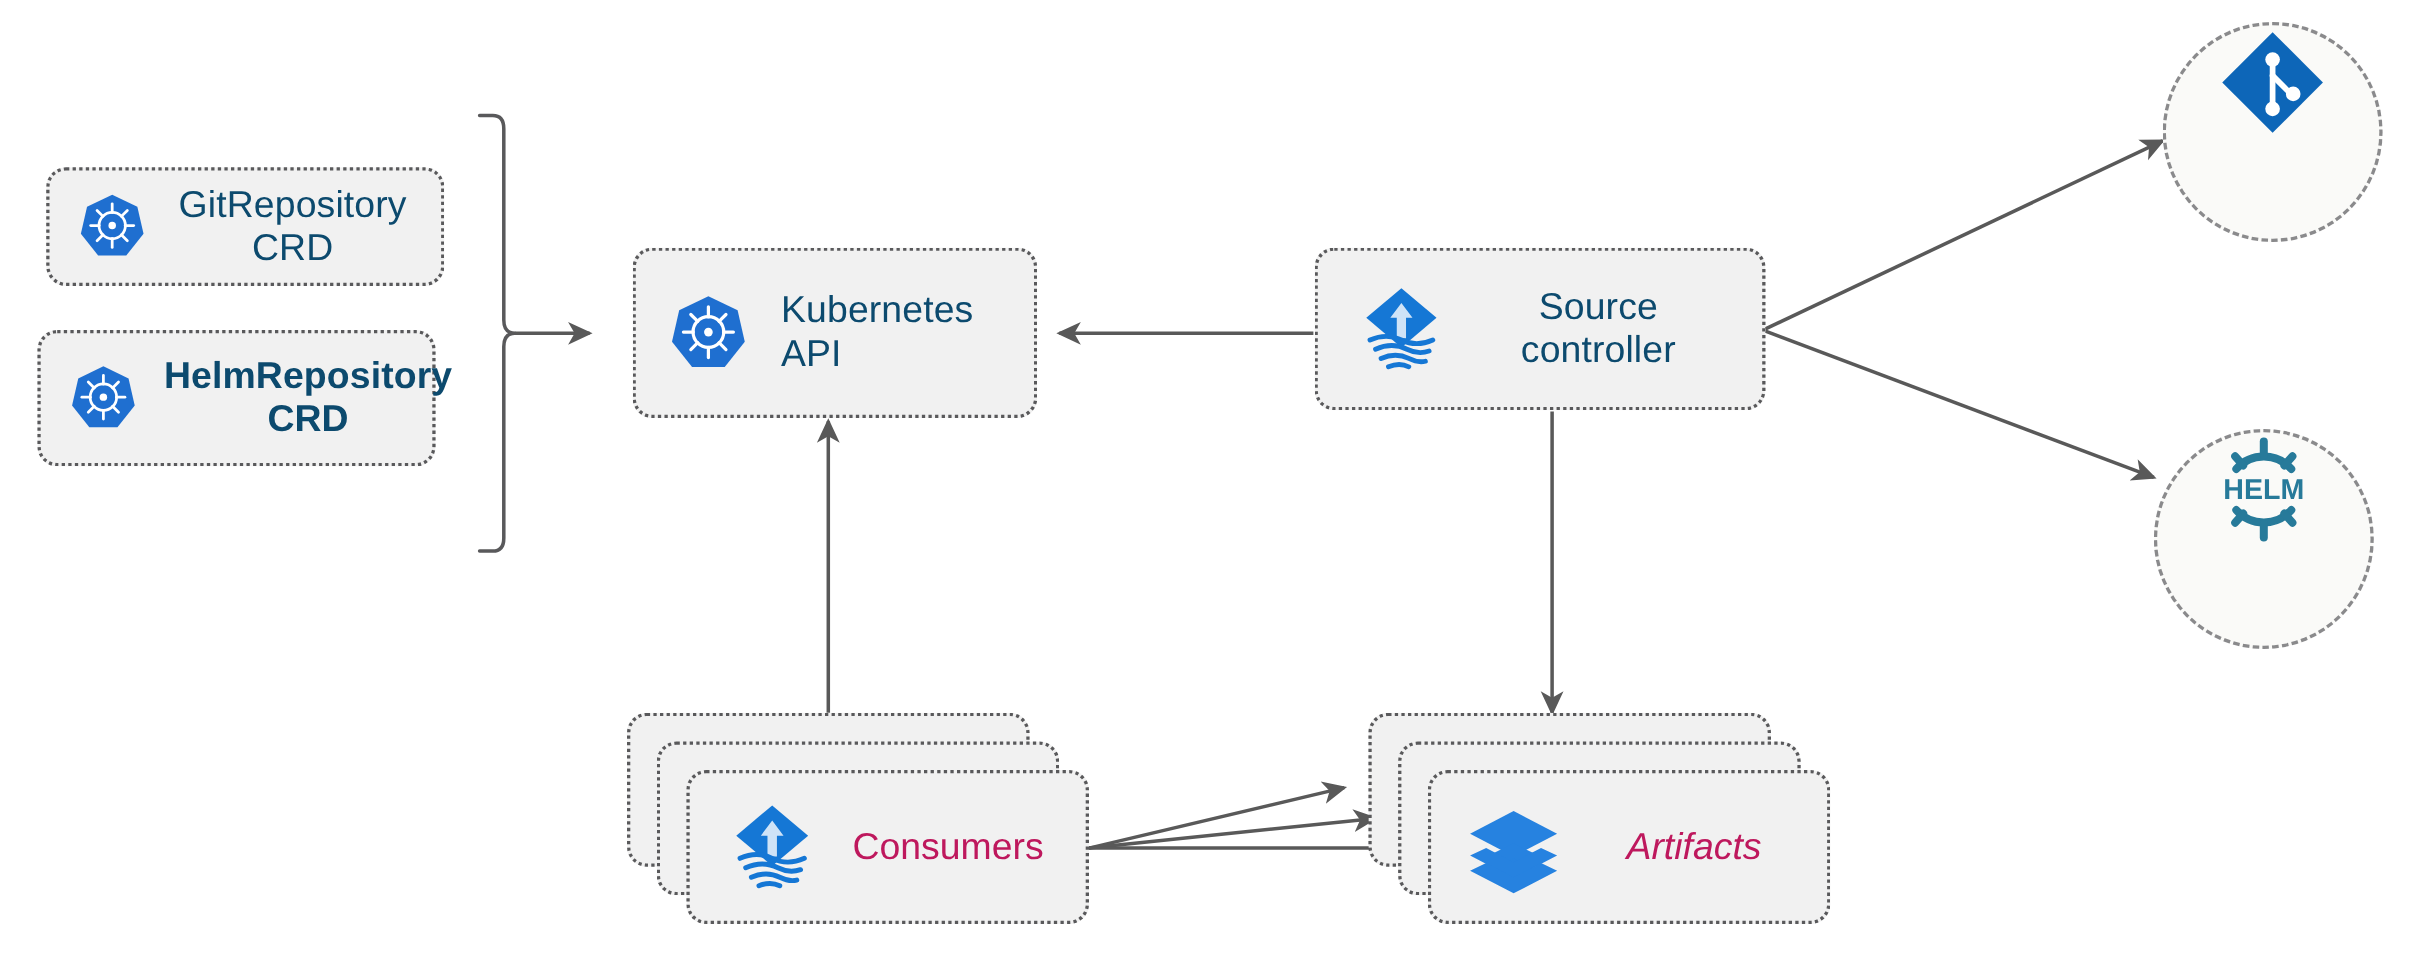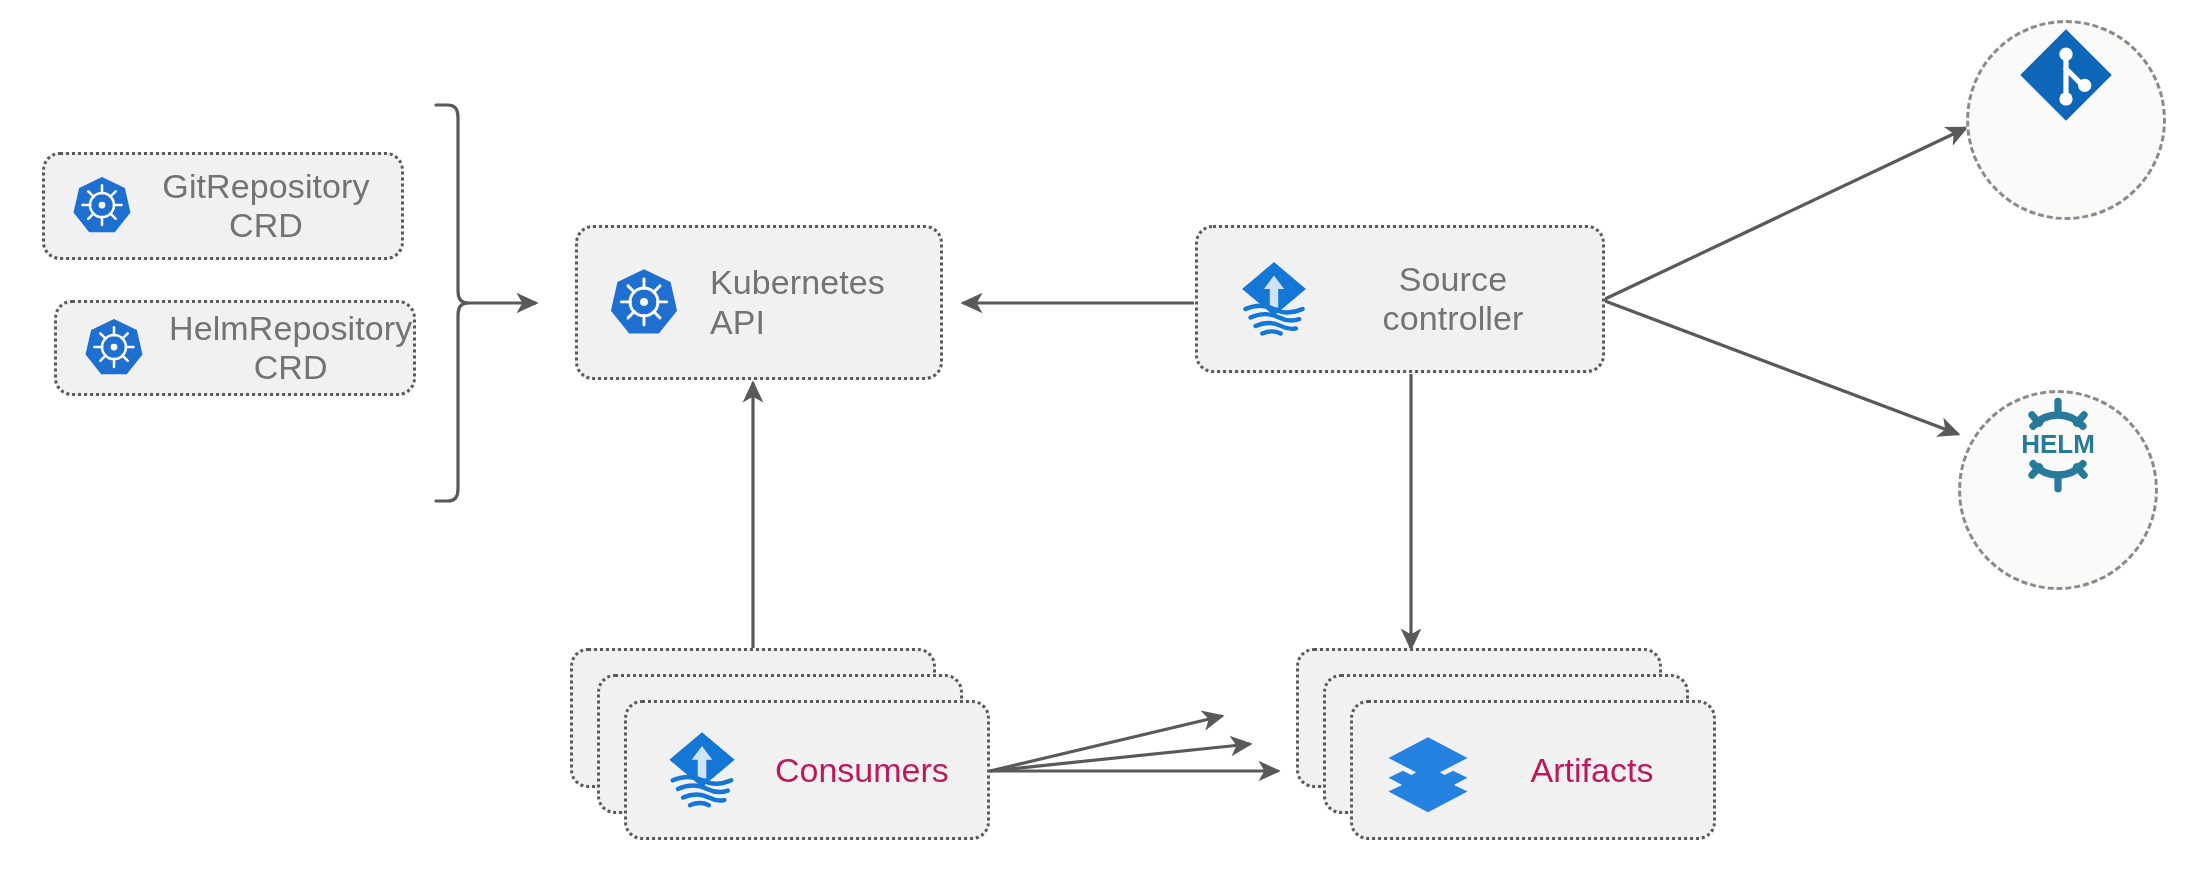--- a/index.html
+++ b/index.html
@@ -35,21 +35,21 @@
     box-sizing: border-box;
     background: #f1f1f1;
     border: 3px dotted #59595b;
     border-radius: 18px;
     display: flex;
     align-items: center;
     justify-content: flex-start;
   }
   .node .label {
     font-size: 34px;
-    color: #737373;
+    color: #0c4a6e;
     line-height: 1.16;
     letter-spacing: 0.1px;
     white-space: pre-line;
   }
 
   
   .crd-card {
     padding-left: 26px;
   }
   .crd-card .icon-wrap {
@@ -166,21 +166,21 @@
           <line x1="46.2" y1="16.8" x2="40.6" y2="22.4"></line>
           <line x1="23.4" y1="39.6" x2="17.8" y2="45.2"></line>
         </g>
         <circle cx="32" cy="31" r="3.5" fill="#ffffff"></circle>
       </svg>
     </span>
     <span class="label">GitRepository
 CRD</span>
   </div>
 
-  <div class="node crd-card" style="left:54px; top:300px; width:362px; height:96px;">
+  <div class="node crd-card" style="left:34px; top:300px; width:362px; height:124px;font-weight:bold;">
     <span class="icon-wrap">
       <svg viewBox="0 0 64 64" width="100%" height="100%">
         <polygon points="32,2 55.6,13.4 61.4,38.8 45.2,59.2 18.8,59.2 2.6,38.8 8.4,13.4" fill="#1f6fd0"></polygon>
         <g fill="none" stroke="#ffffff" stroke-width="2.6" stroke-linecap="round">
           <circle cx="32" cy="31" r="12.4"></circle>
           <line x1="32" y1="10.6" x2="32" y2="18.8"></line>
           <line x1="32" y1="43.4" x2="32" y2="51.6"></line>
           <line x1="11.8" y1="31" x2="19.8" y2="31"></line>
           <line x1="44.2" y1="31" x2="52.2" y2="31"></line>
           <line x1="17.8" y1="16.8" x2="23.4" y2="22.4"></line>
@@ -279,21 +279,21 @@
             <path d="M22,72 Q40,64 56,72 Q68,78 80,74"></path>
             <path d="M28,82 Q44,75 58,82 Q68,87 76,85"></path>
             <path d="M36,91 Q48,86 58,91"></path>
           </g>
         </svg>
       </span>
       <span class="label">Consumers</span>
     </div>
   </div>
 
-  <div class="stack" style="left:1296px; top:648px; width:420px; height:200px;">
+  <div class="stack" style="left:1244px; top:648px; width:420px; height:200px;font-style:italic;">
     <div class="sheet back2" style="left:0px; top:0px; width:366px; height:140px;"></div>
     <div class="sheet back1" style="left:27px; top:26px; width:366px; height:140px;"></div>
     <div class="sheet front" style="left:54px; top:52px; width:366px; height:140px;">
       <span class="icon-wrap">
         <svg viewBox="0 0 100 100" width="100%" height="100%">
           <polygon points="50,12 96,36 50,60 4,36" fill="#2682e0"></polygon>
           <polygon points="50,46 72,57 50,68 28,57" fill="#2682e0"></polygon>
           <polygon points="50,62 72,73 50,84 28,73" fill="#2682e0"></polygon>
           <polygon points="21,51 50,66 79,51 96,59 50,83 4,59" fill="#2682e0"></polygon>
           <polygon points="21,67 50,82 79,67 96,75 50,99 4,75" fill="#2682e0"></polygon>

